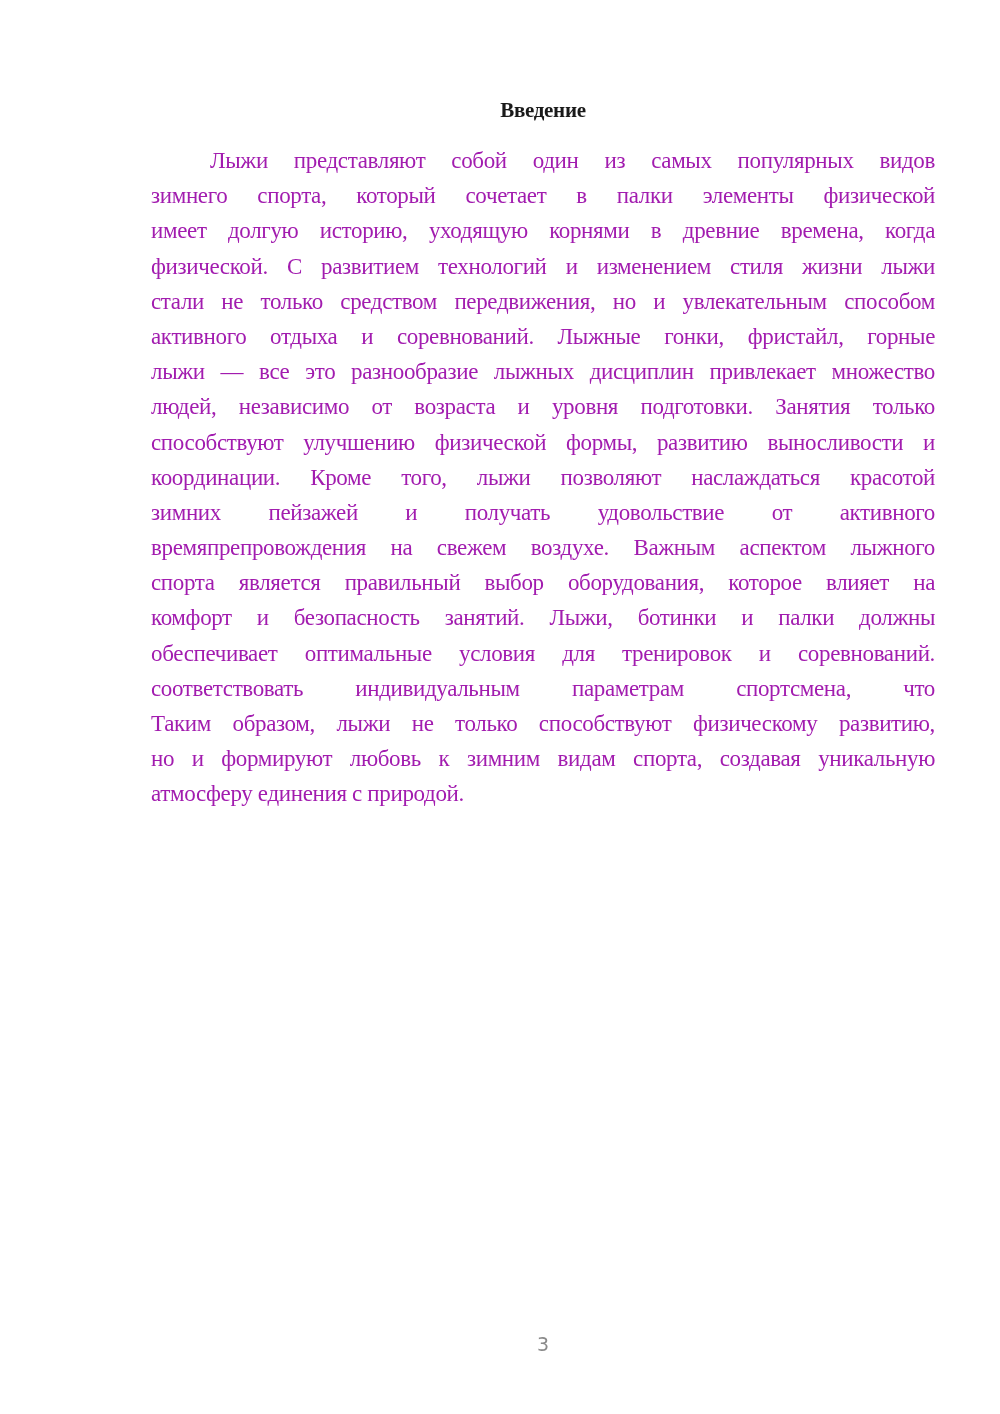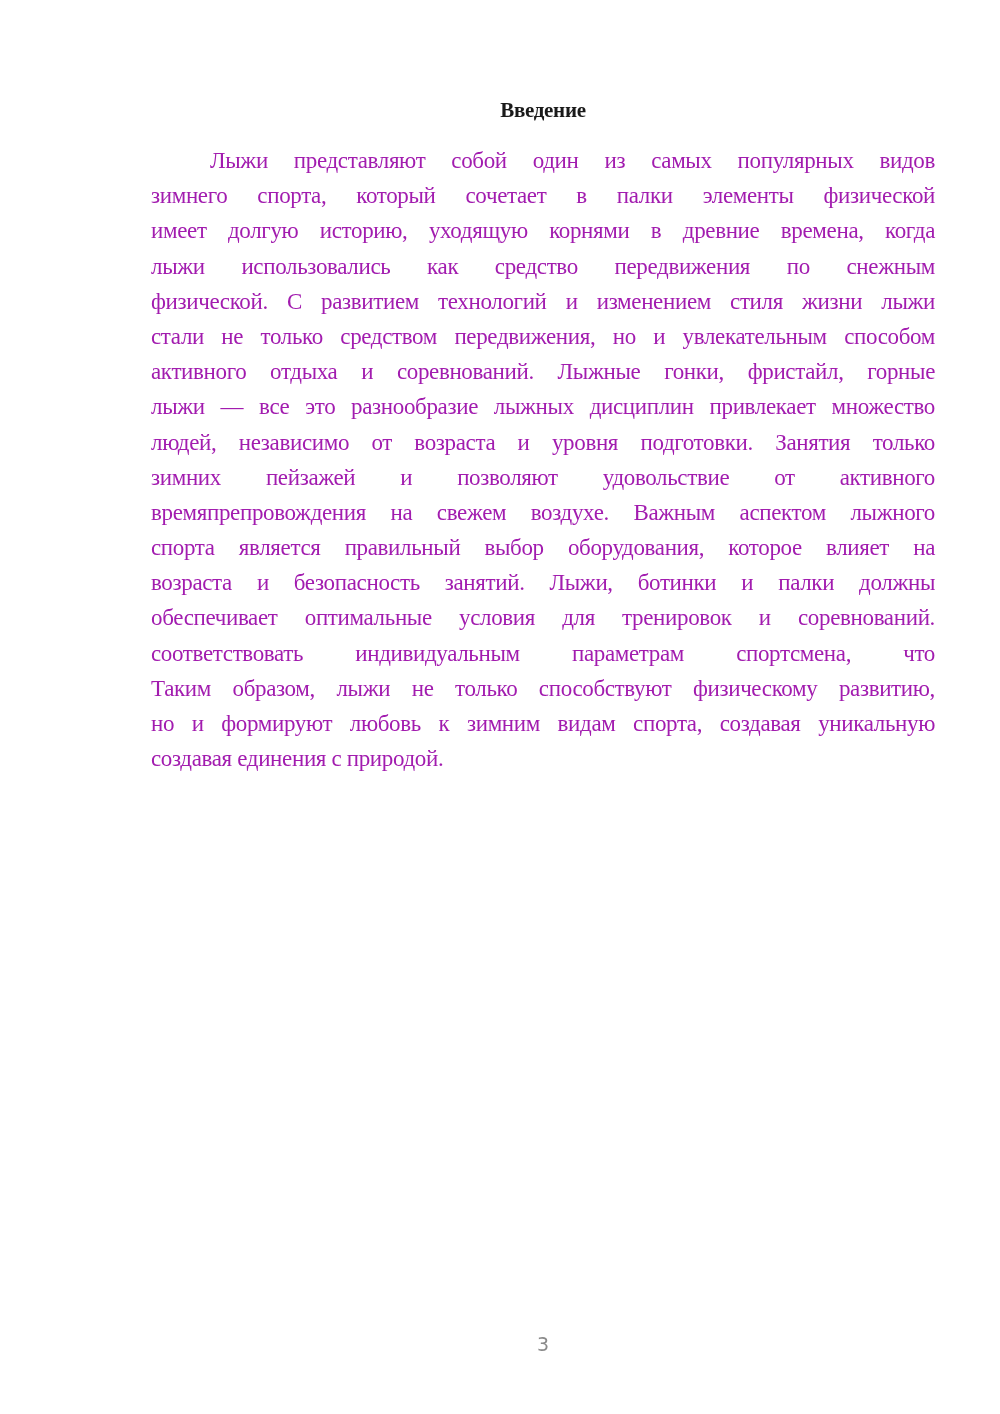--- a/index.html
+++ b/index.html
@@ -29,31 +29,32 @@
 </head>
 <body>
 
 <div class="page">
   <div class="title">Введение</div>
 
   <div class="body-text">
     <div class="line indent">Лыжи представляют собой один из самых популярных видов</div>
     <div class="line">зимнего спорта, который сочетает в палки элементы физической</div>
     <div class="line">имеет долгую историю, уходящую корнями в древние времена, когда</div>
-    <div class="line">лыжи использовались как средство передвижения по снежным</div>
     <div class="line">физической. С развитием технологий и изменением стиля жизни лыжи</div>
     <div class="line">стали не только средством передвижения, но и увлекательным способом</div>
     <div class="line">активного отдыха и соревнований. Лыжные гонки, фристайл, горные</div>
     <div class="line">лыжи — все это разнообразие лыжных дисциплин привлекает множество</div>
     <div class="line">людей, независимо от возраста и уровня подготовки. Занятия только</div>
-    <div class="line">зимних пейзажей и позволяют удовольствие от активного</div>
+    <div class="line">способствуют улучшению физической формы, развитию выносливости и</div>
+    <div class="line">координации. Кроме того, лыжи позволяют наслаждаться красотой</div>
+    <div class="line">зимних пейзажей и получать удовольствие от активного</div>
     <div class="line">времяпрепровождения на свежем воздухе. Важным аспектом лыжного</div>
     <div class="line">спорта является правильный выбор оборудования, которое влияет на</div>
-    <div class="line">возраста и безопасность занятий. Лыжи, ботинки и палки должны</div>
+    <div class="line">комфорт и безопасность занятий. Лыжи, ботинки и палки должны</div>
     <div class="line">обеспечивает оптимальные условия для тренировок и соревнований.</div>
     <div class="line">соответствовать индивидуальным параметрам спортсмена, что</div>
     <div class="line">Таким образом, лыжи не только способствуют физическому развитию,</div>
     <div class="line">но и формируют любовь к зимним видам спорта, создавая уникальную</div>
-    <div class="line last">создавая единения с природой.</div>
+    <div class="line last">атмосферу единения с природой.</div>
   </div>
 
   <div class="page-number">3</div>
 </div>
 
 </body></html>

